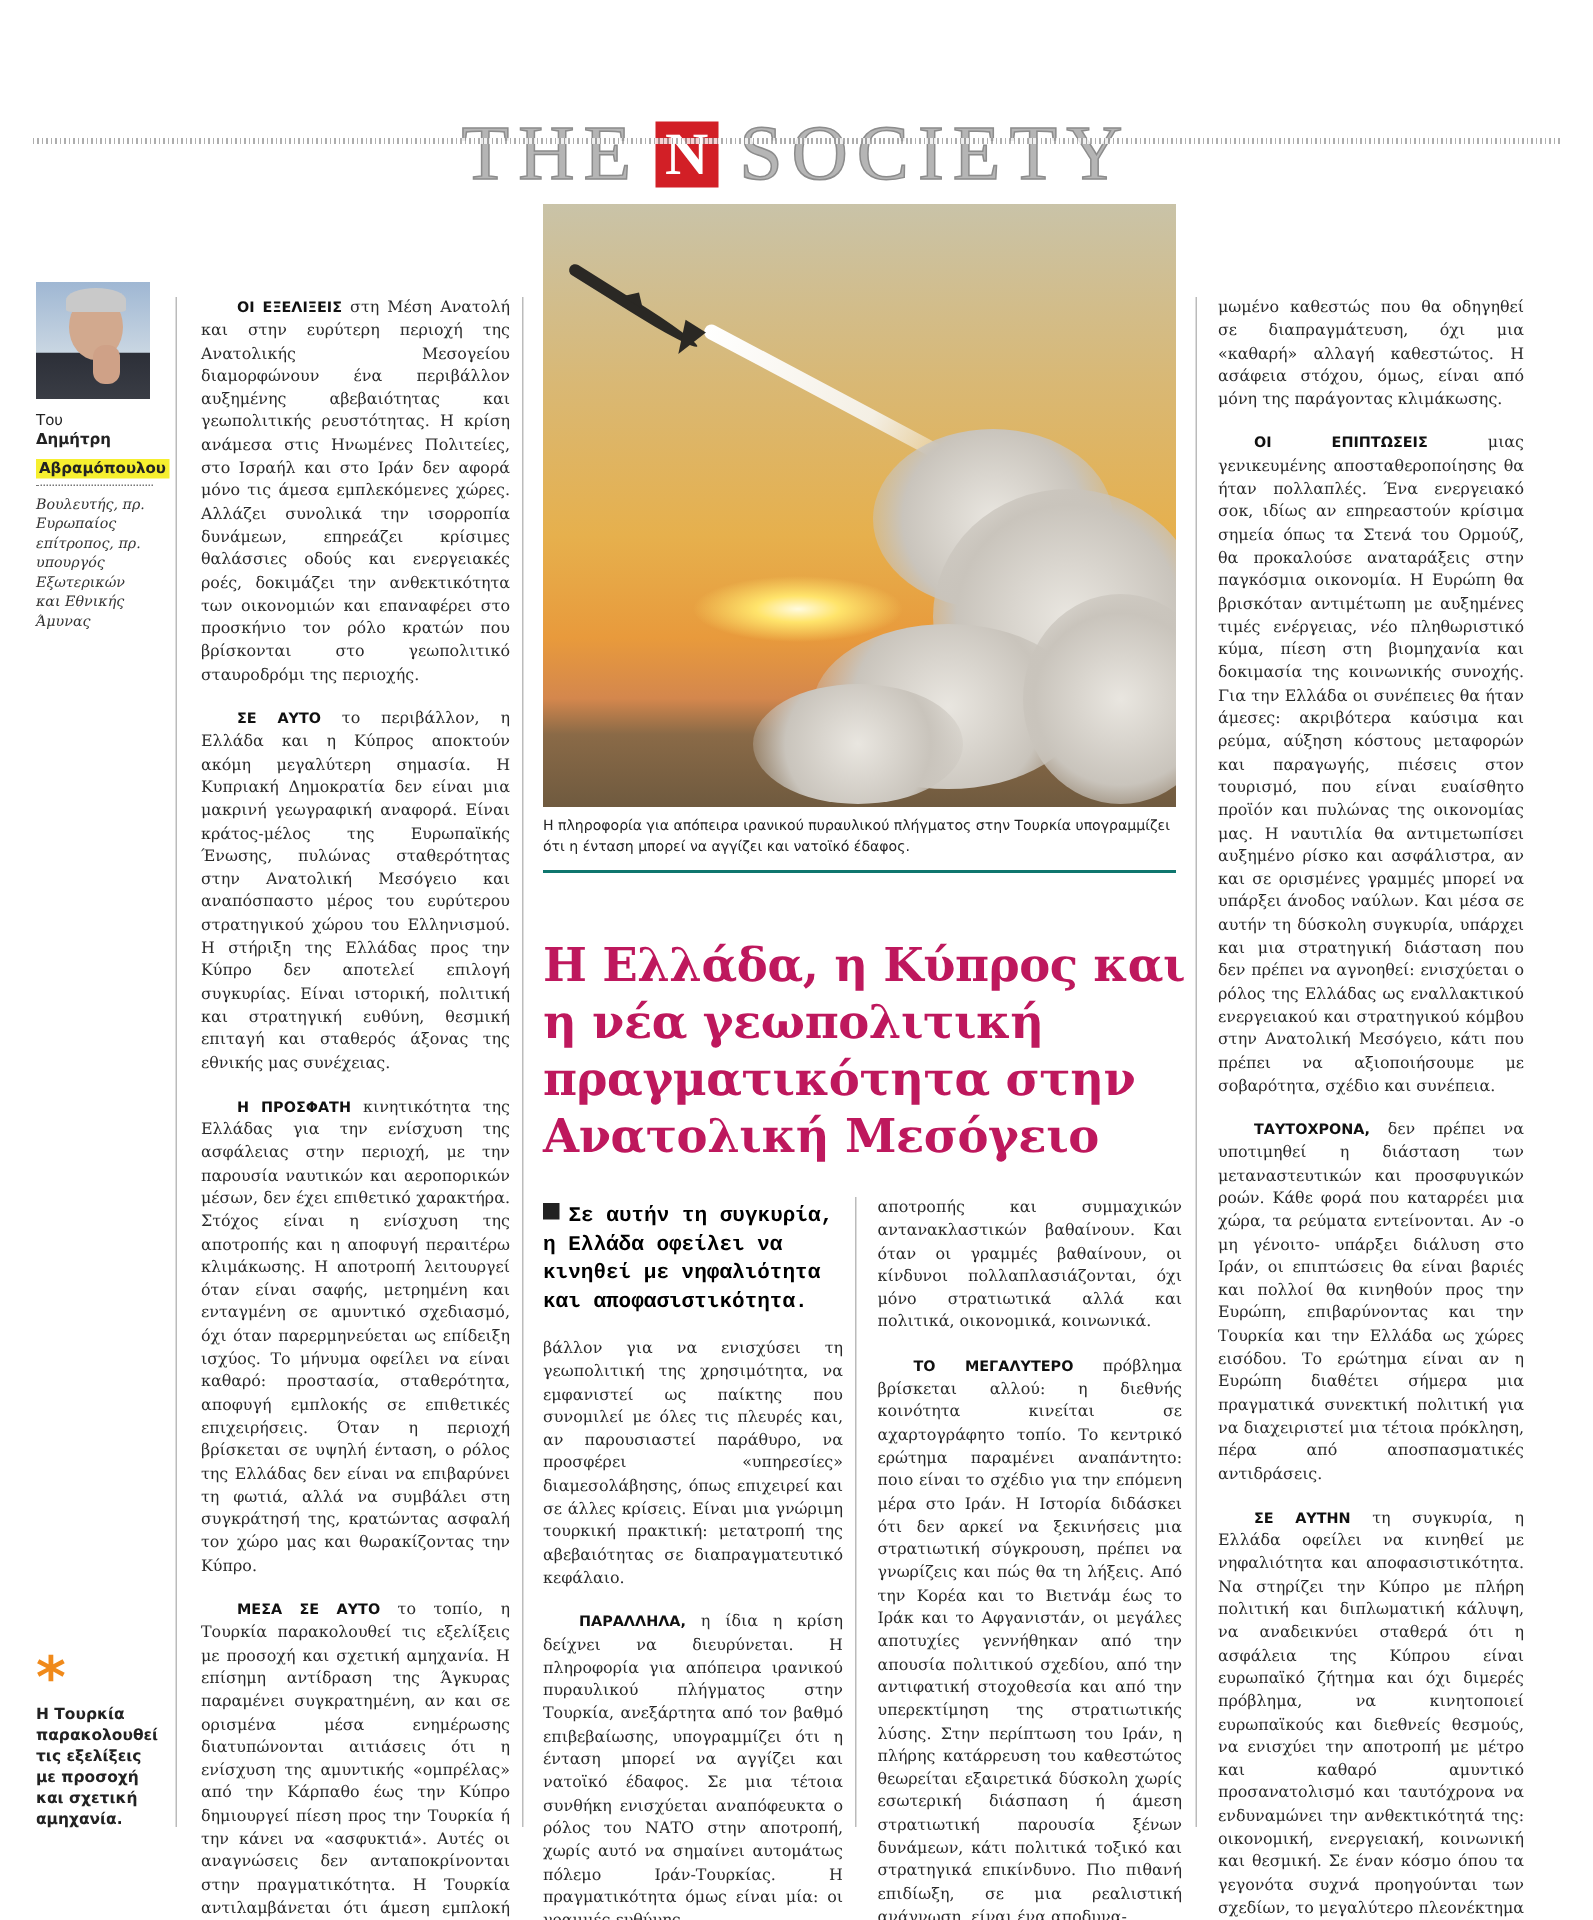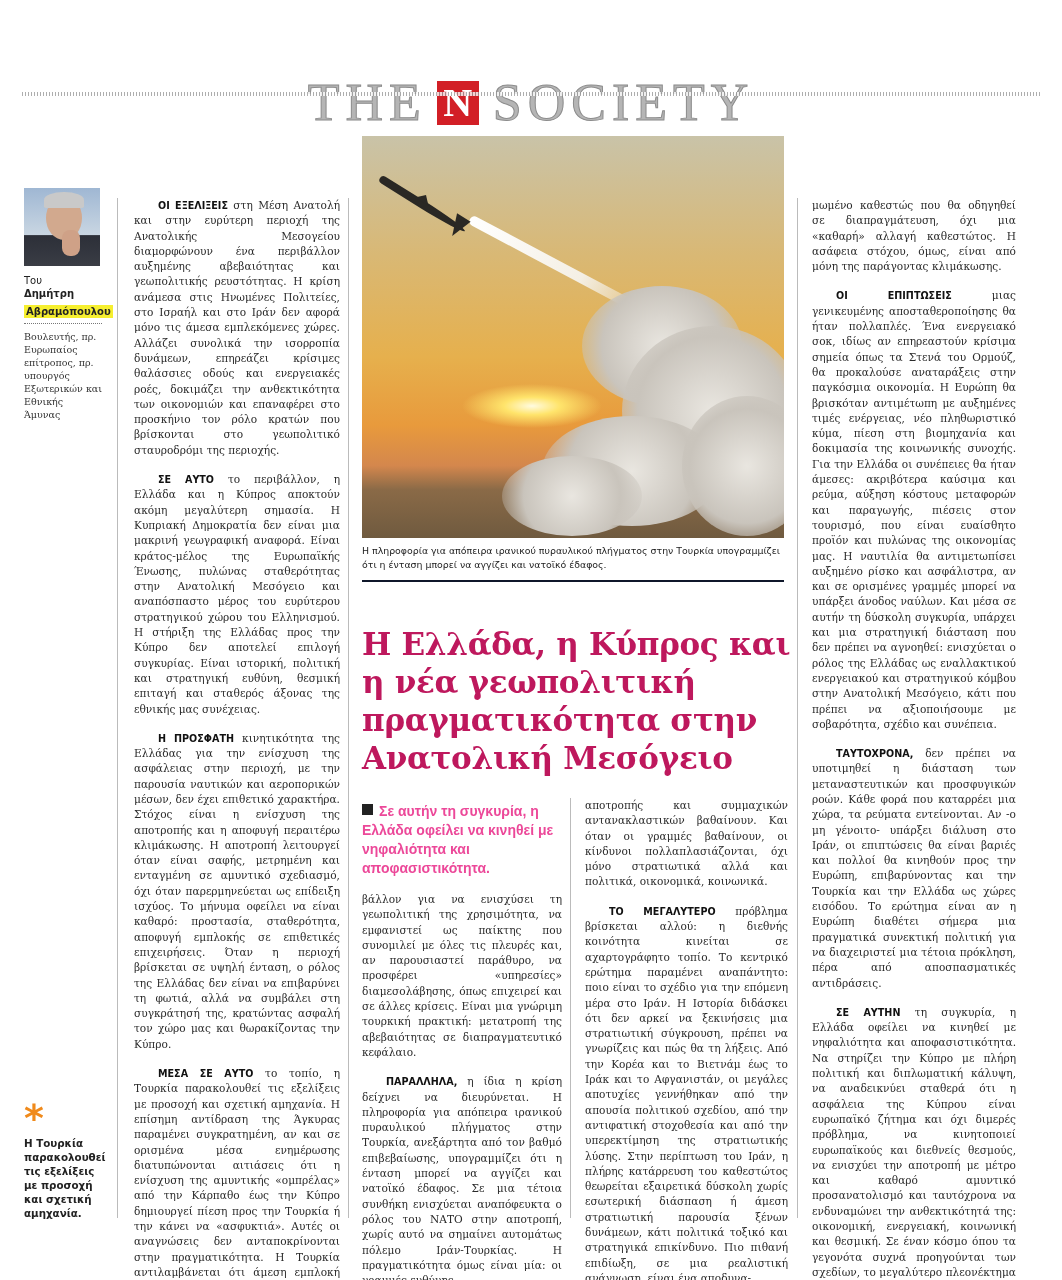--- a/index.html
+++ b/index.html
@@ -11,21 +11,21 @@
 
   .author { position: absolute; left: 24px; top: 188px; width: 78px; }
   .portrait { width: 76px; height: 78px; background: linear-gradient(180deg, #9fb7d3 0%, #c9d6e2 60%, #2c2f38 61%, #3a3d45 100%); position: relative; overflow: hidden; }
   .portrait .head { position: absolute; left: 22px; top: 8px; width: 36px; height: 44px; border-radius: 50%; background: #d2a98e; }
   .portrait .hair { position: absolute; left: 20px; top: 4px; width: 40px; height: 16px; border-radius: 50% 50% 10% 10%; background: #c9c9c9; }
   .portrait .hand { position: absolute; left: 38px; top: 42px; width: 18px; height: 26px; border-radius: 8px; background: #cfa187; }
   .author-label { font-family: "DejaVu Sans", sans-serif; font-size: 10px; margin-top: 8px; line-height: 13px; }
   .author-name { font-family: "DejaVu Sans", sans-serif; font-size: 10px; font-weight: bold; line-height: 13px; }
   .author-name.hl { background: #f6ef2f; display: inline-block; padding: 0 2px; }
   .author-dots { border-top: 1px dotted #777; margin: 4px 0 6px; }
-  .author-bio { font-size: 9.5px; line-height: 13px; color: #333; }
+  .author-bio { font-size: 9.5px; font-style: italic; line-height: 13px; color: #333; }
 
   .pullside { position: absolute; left: 24px; top: 1104px; width: 78px; }
   .asterisk { color: #f08a1b; font-size: 38px; line-height: 28px; font-family: "DejaVu Sans", sans-serif; font-weight: bold; }
   .pull-text { font-family: "DejaVu Sans", sans-serif; font-weight: bold; font-size: 10.3px; line-height: 14px; margin-top: 4px; color: #222; }
 
   .vline { position: absolute; width: 1px; background: #bbb; }
 
   .col { position: absolute; font-size: 10.6px; line-height: 15.3px; text-align: justify; hyphens: auto; color: #2a2a2a; }
   .col p { margin: 0 0 14px; }
   .lead { font-family: "DejaVu Sans", sans-serif; font-weight: bold; font-size: 9.6px; color: #111; margin-left: 24px; }
@@ -33,25 +33,25 @@
   .photo { position: absolute; left: 362px; top: 136px; width: 422px; height: 402px; overflow: hidden;
     background:
       radial-gradient(ellipse 70px 22px at 170px 270px, #fffbe0 0%, #ffe46b 40%, rgba(255,200,60,0) 100%),
       linear-gradient(180deg, #c9c3a8 0%, #d9b874 30%, #e6b04d 55%, #e89a3c 72%, #d4874d 82%, #8a6a47 88%, #6f5a3f 100%);
   }
   .cloud { position: absolute; border-radius: 50%; background: radial-gradient(circle, #e9e6e0 0%, #c9c4bc 60%, rgba(200,195,190,0) 100%); }
   .trail { position: absolute; left: 108px; top: 78px; width: 210px; height: 10px; background: linear-gradient(90deg, #fff 0%, #f4efe4 60%, rgba(230,225,215,0) 100%); transform-origin: 0 50%; transform: rotate(28deg); border-radius: 6px; }
   .missile { position: absolute; left: 18px; top: 38px; width: 100px; height: 8px; background: #2a2824; border-radius: 4px 50% 50% 4px; transform-origin: 0 50%; transform: rotate(32deg); }
   .missile:before { content: ""; position: absolute; left: 40px; top: -6px; border-left: 8px solid transparent; border-right: 8px solid transparent; border-bottom: 8px solid #2a2824; }
   .missile:after { content: ""; position: absolute; left: 84px; top: -7px; border-left: 8px solid transparent; border-right: 8px solid transparent; border-top: 22px solid #2a2824; }
-  .caption { position: absolute; left: 362px; top: 544px; width: 422px; font-family: "DejaVu Sans", sans-serif; font-size: 9.4px; line-height: 14px; color: #222; padding-bottom: 8px; border-bottom: 2px solid #0f172a; }
+  .caption { position: absolute; left: 362px; top: 544px; width: 422px; font-family: "DejaVu Sans", sans-serif; font-size: 9.4px; line-height: 14px; color: #222; padding-bottom: 8px; border-bottom: 2px solid #0f766e; }
 
   .headline { position: absolute; left: 362px; top: 604px; width: 430px; font-family: "DejaVu Serif", serif; font-size: 31px; line-height: 38px; color: #be185d; letter-spacing: -0.3px; }
 
-  .quote { position: absolute; left: 362px; top: 802px; width: 200px; font-family: Liberation Sans, sans-serif; font-weight: bold; font-size: 14px; line-height: 19px; color: #ec4899; }
+  .quote { position: absolute; left: 362px; top: 802px; width: 200px; font-family: Liberation Mono, monospace; font-weight: bold; font-size: 14px; line-height: 19px; color: #000000; }
   .quote .sq { display: inline-block; width: 11px; height: 11px; background: #222; margin-right: 6px; vertical-align: 1px; }
   .quote .qt { display: inline; }
 </style>
 </head>
 <body>
 
 <div class="masthead">
   <span class="mast-word">THE</span><span class="mast-logo">N</span><span class="mast-word">SOCIETY</span>
 </div>
 <div class="rule-dotted"></div>

